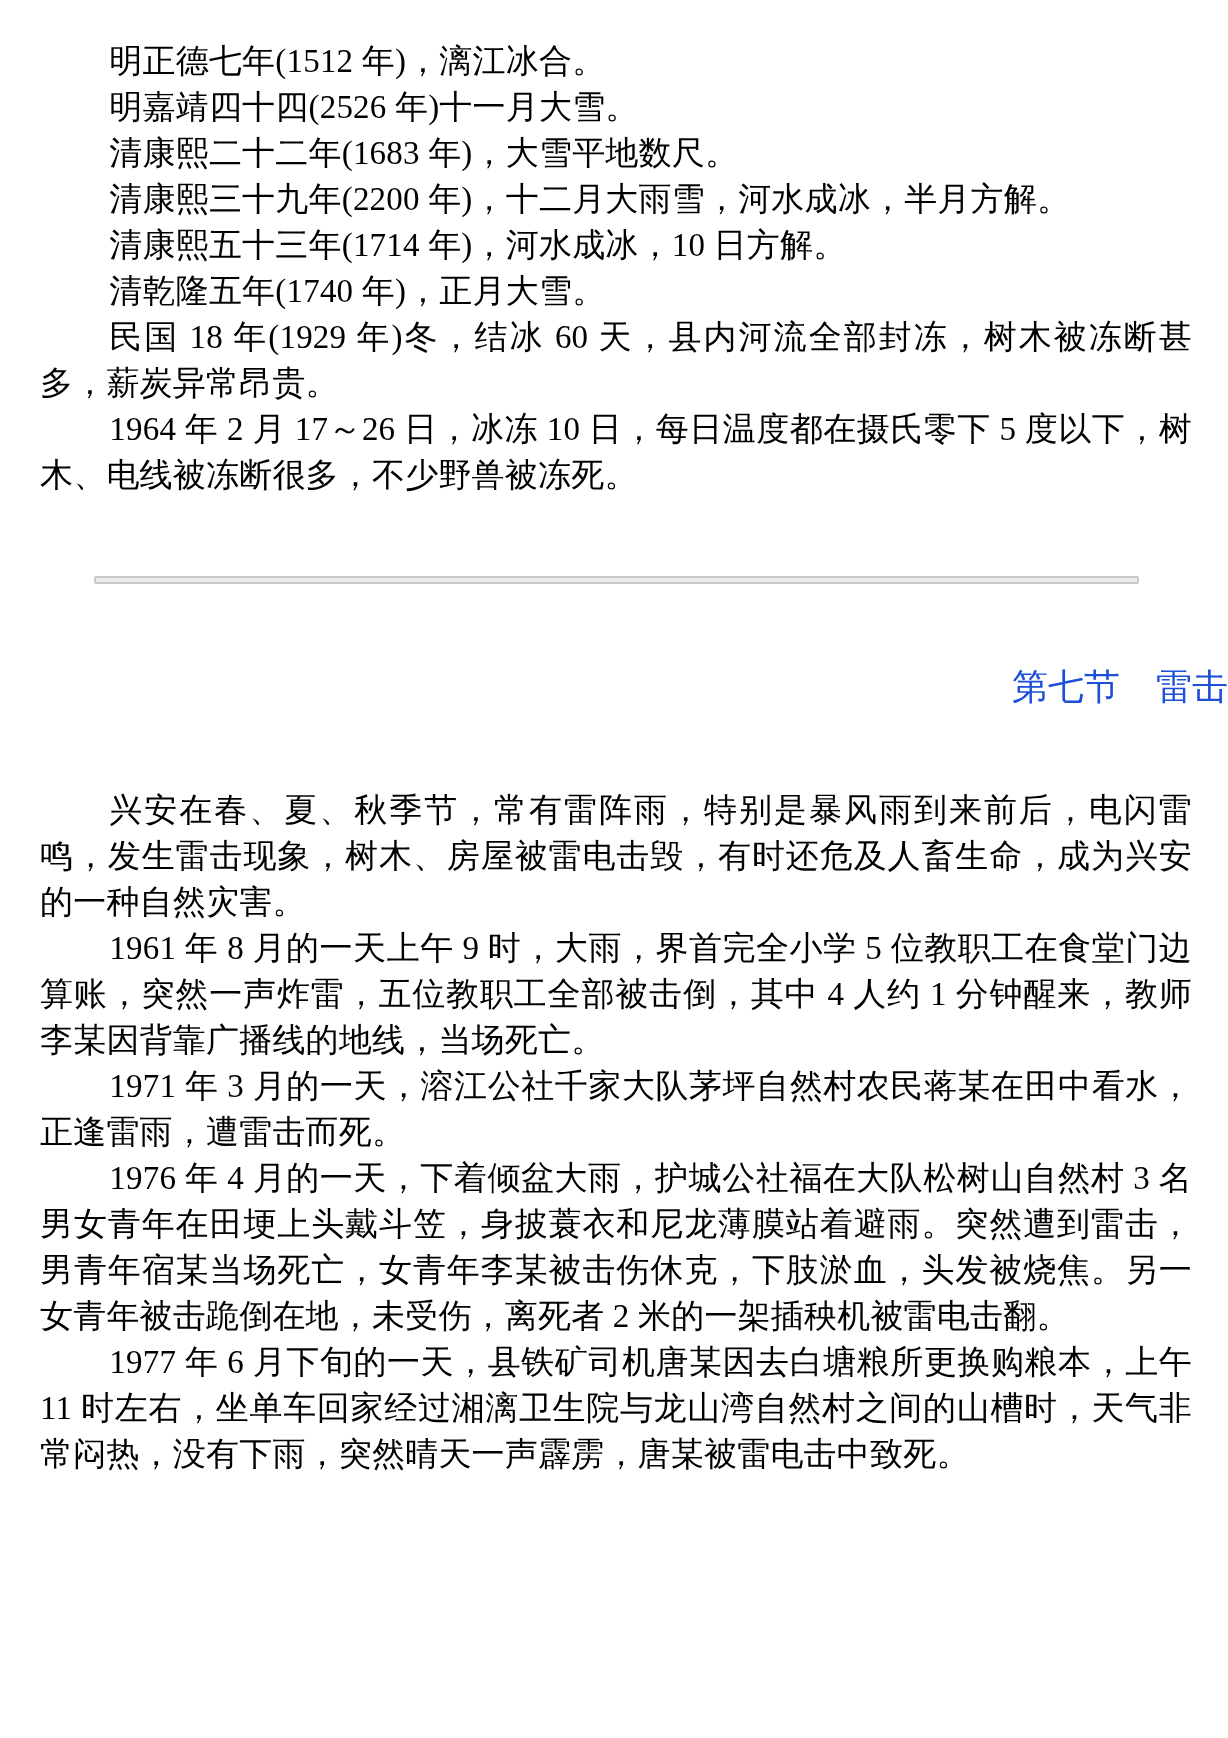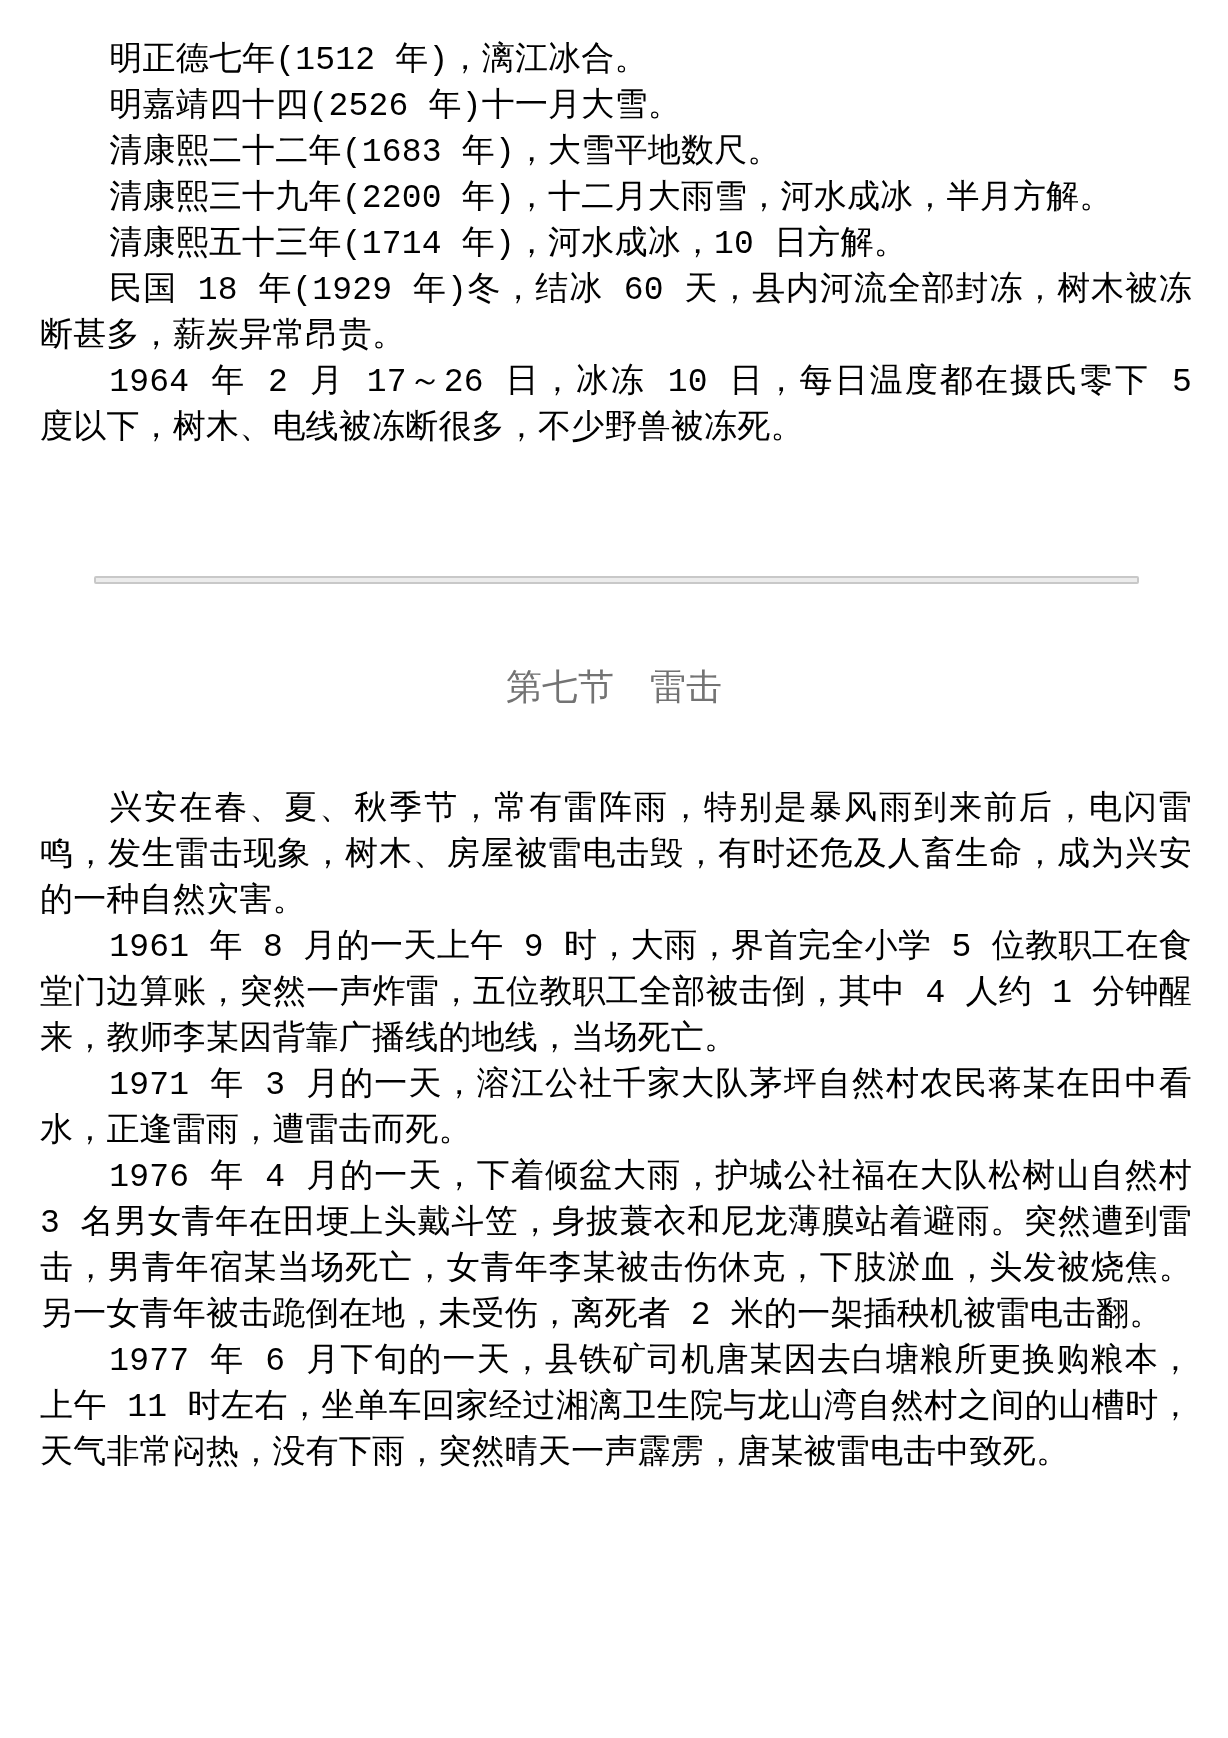--- a/index.html
+++ b/index.html
@@ -12,21 +12,20 @@
     height: 1738px;
     position: relative;
     overflow: hidden;
     font-family: "Liberation Serif", "DejaVu Serif", serif;
     color: #000000;
   }
   .block {
     position: absolute;
     left: 40px;
     width: 1152px;
-    font-family: Liberation Mono, monospace;
   }
   .para {
     margin: 0;
     font-size: 33px;
     line-height: 46px;
     text-indent: 2.1em;
     text-align: justify;
     letter-spacing: 0.2px;
   }
   #top-block { top: 38px; }
@@ -55,27 +54,28 @@
 </style>
 </head>
 <body>
 
 <div id="top-block" class="block">
   <p class="para">明正德七年(1512 年)，漓江冰合。</p>
   <p class="para">明嘉靖四十四(2526 年)十一月大雪。</p>
   <p class="para">清康熙二十二年(1683 年)，大雪平地数尺。</p>
   <p class="para">清康熙三十九年(2200 年)，十二月大雨雪，河水成冰，半月方解。</p>
   <p class="para">清康熙五十三年(1714 年)，河水成冰，10 日方解。</p>
+  <p class="para">清乾隆五年(1740 年)，正月大雪。</p>
   <p class="para">民国 18 年(1929 年)冬，结冰 60 天，县内河流全部封冻，树木被冻断甚多，薪炭异常昂贵。</p>
   <p class="para">1964 年 2 月 17～26 日，冰冻 10 日，每日温度都在摄氏零下 5 度以下，树木、电线被冻断很多，不少野兽被冻死。</p>
 </div>
 
 <div id="divider"></div>
 
-<h2 id="section-title" style="margin: 0px; font-weight: normal; color: #737373;">第七节　雷击</h2>
+<h2 id="section-title" style="margin: 0px; font-weight: normal; color: #1d4ed8; text-align: right;">第七节　雷击</h2>
 
 <div id="body-block" class="block">
   <p class="para">兴安在春、夏、秋季节，常有雷阵雨，特别是暴风雨到来前后，电闪雷鸣，发生雷击现象，树木、房屋被雷电击毁，有时还危及人畜生命，成为兴安的一种自然灾害。</p>
   <p class="para">1961 年 8 月的一天上午 9 时，大雨，界首完全小学 5 位教职工在食堂门边算账，突然一声炸雷，五位教职工全部被击倒，其中 4 人约 1 分钟醒来，教师李某因背靠广播线的地线，当场死亡。</p>
   <p class="para">1971 年 3 月的一天，溶江公社千家大队茅坪自然村农民蒋某在田中看水，正逢雷雨，遭雷击而死。</p>
   <p class="para">1976 年 4 月的一天，下着倾盆大雨，护城公社福在大队松树山自然村 3 名男女青年在田埂上头戴斗笠，身披蓑衣和尼龙薄膜站着避雨。突然遭到雷击，男青年宿某当场死亡，女青年李某被击伤休克，下肢淤血，头发被烧焦。另一女青年被击跪倒在地，未受伤，离死者 2 米的一架插秧机被雷电击翻。</p>
   <p class="para">1977 年 6 月下旬的一天，县铁矿司机唐某因去白塘粮所更换购粮本，上午 11 时左右，坐单车回家经过湘漓卫生院与龙山湾自然村之间的山槽时，天气非常闷热，没有下雨，突然晴天一声霹雳，唐某被雷电击中致死。</p>
 </div>
 
 </body></html>

